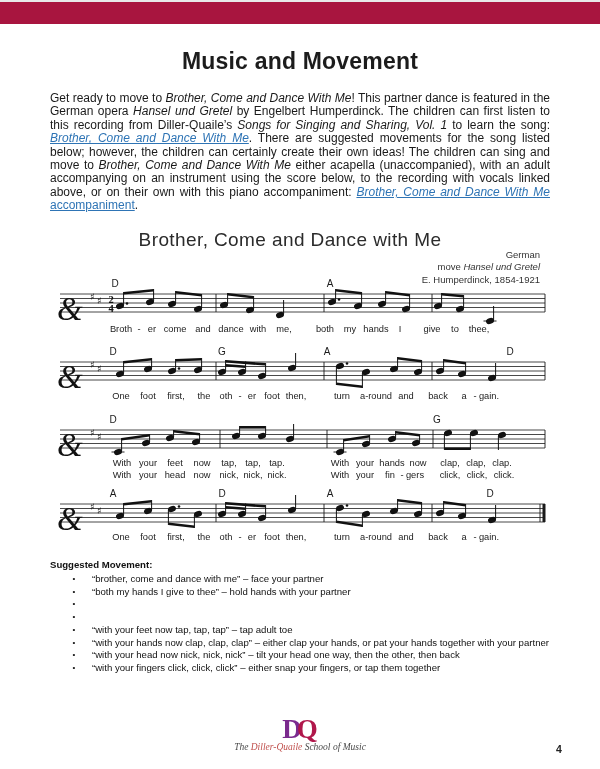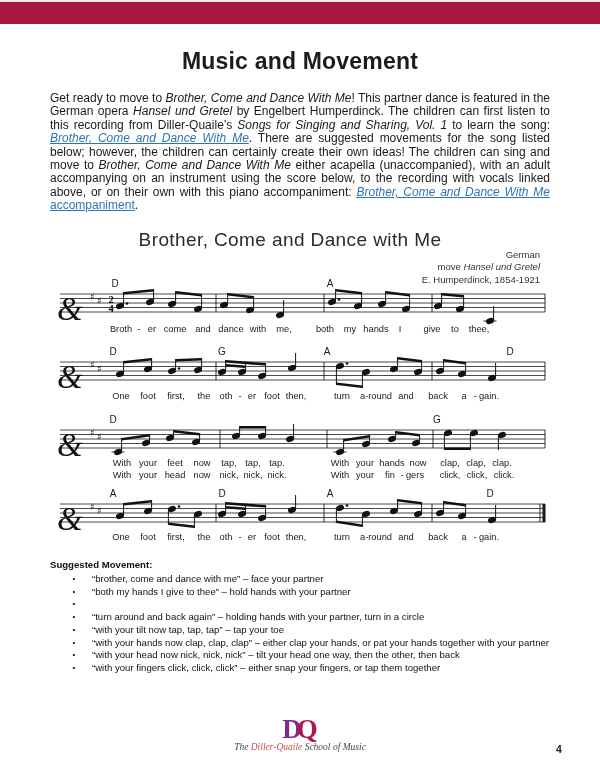--- a/index.html
+++ b/index.html
@@ -350,25 +350,24 @@
         </div>
         <div class="item">
           <span class="bullet">•</span>
           <span class="txt">“both my hands I give to thee” – hold hands with your partner</span>
         </div>
         <div class="item">
           <span class="bullet">•</span>
         </div>
         <div class="item">
           <span class="bullet">•</span>
-          <span class="txt">“turn around and back again” – holding hands with your partner, turn in a circle</span>
-        </div>
-        <div class="item">
-          <span class="bullet">•</span>
-          <span class="txt">“with your tilt now tap, tap, tap” – tap your toe</span>
+        </div>
+        <div class="item">
+          <span class="bullet">•</span>
+          <span class="txt">“with your feet now tap, tap, tap” – tap adult toe</span>
         </div>
         <div class="item">
           <span class="bullet">•</span>
           <span class="txt">“with your hands now clap, clap, clap” – either clap your hands, or pat your hands together with your partner</span>
         </div>
         <div class="item">
           <span class="bullet">•</span>
           <span class="txt">“with your head now nick, nick, nick” – tilt your head one way, then the other, then back</span>
         </div>
         <div class="item">

